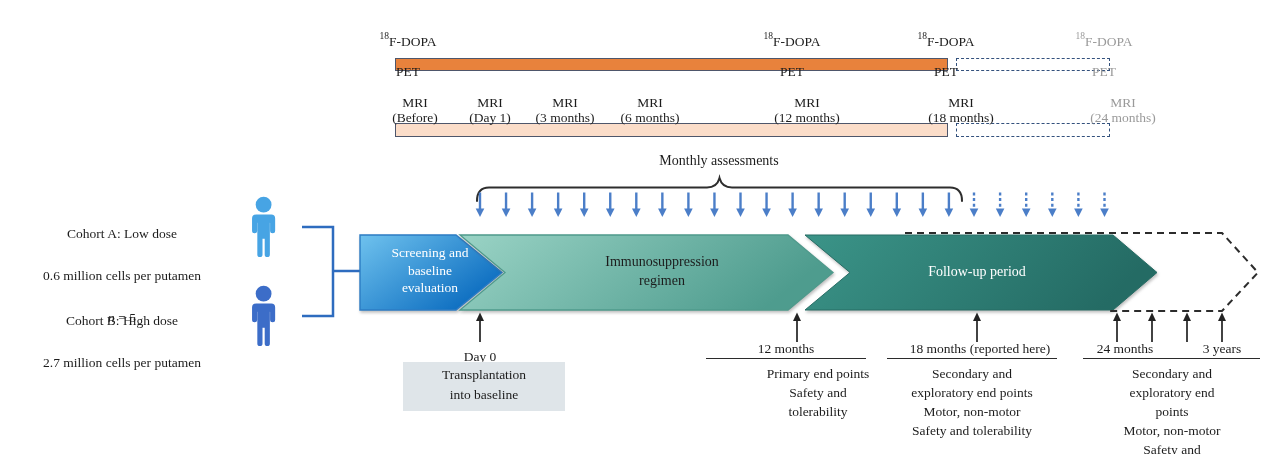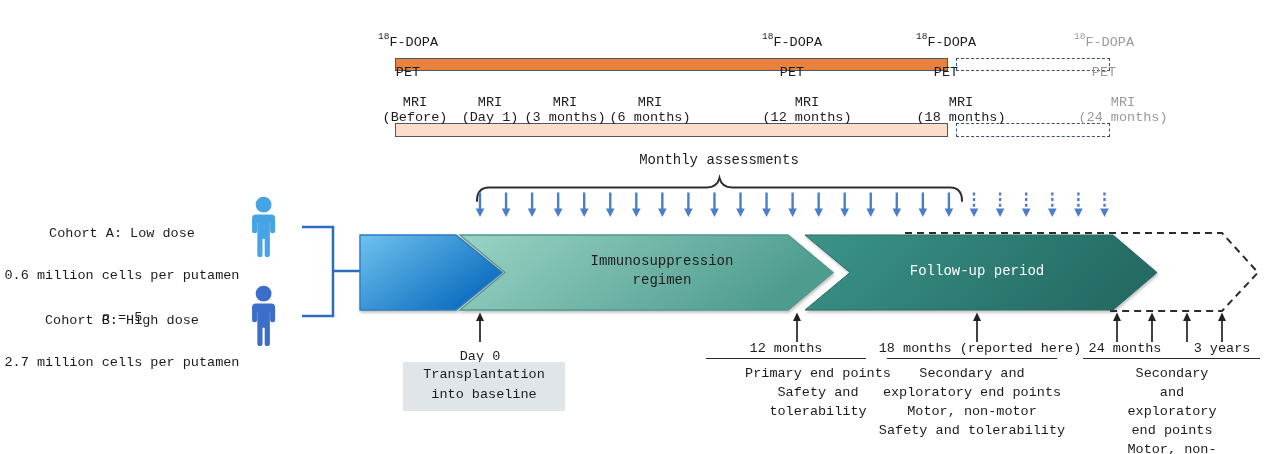--- a/index.html
+++ b/index.html
@@ -1,18 +1,18 @@
 <!DOCTYPE html>
 <html><head>
 <meta charset="utf-8">
 <style>
   html,body{margin:0;padding:0;background:#fff;}
   #stage{
     position:relative; width:1275px; height:454px; overflow:hidden;
-    font-family:Liberation Mono, monospace; color:#1c1c1c; background:#fff;
+    font-family:Liberation Serif, serif; color:#1c1c1c; background:#fff;
   }
   .t{position:absolute; font-size:13.5px; line-height:15.5px; text-align:center;
      transform:translateX(-50%); white-space:pre-line;}
   .dim{color:#9a9a9a;}
   sup{font-size:9.5px; position:relative; top:-1px;}
   .bar{position:absolute; box-sizing:border-box;}
   .bar.orange{background:#E8823C; border:1.5px solid #4E566B;}
   .bar.pink{background:#FBDDC9; border:1.5px solid #4E566B;}
   .bar.dashed{border:1.6px dashed #33517D; background:transparent;}
   .underline{position:absolute; border-top:1.6px solid #2b2b2b;}
@@ -182,20 +182,23 @@
   <div class="t" style="left:122px; top:202px; line-height:21px;">
     <div>Cohort A: Low dose</div>
     <div>0.6 million cells per putamen</div>
     <div><i>n</i><span> = 5</span></div>
   </div>
   <div class="t" style="left:122px; top:289px; line-height:21px;">
     <div>Cohort B: High dose</div>
     <div>2.7 million cells per putamen</div>
   </div>
 
+  <div class="t phase-label" style="left:430px; top:244px; line-height:17.5px; width:130px;">Screening and
+baseline
+evaluation</div>
   <div class="t" style="left:662px; top:252px; line-height:19px; font-size:14px; width:220px;">Immunosuppression
 regimen</div>
   <div class="t phase-label" style="left:977px; top:264px; font-size:14px;">Follow-up period</div>
 
   <div class="t" style="left:480px; top:341px;margin-top:8px;">Day 0</div>
   <div class="box" style="left:403px; top:362px; width:162px; height:46px; padding-top:3px;">Transplantation
 into baseline</div>
 
   <div class="t" style="left:786px; top:341px; white-space:nowrap;">12 months</div>
   <div class="underline" style="left:706px; top:358px; width:160px;"></div>

